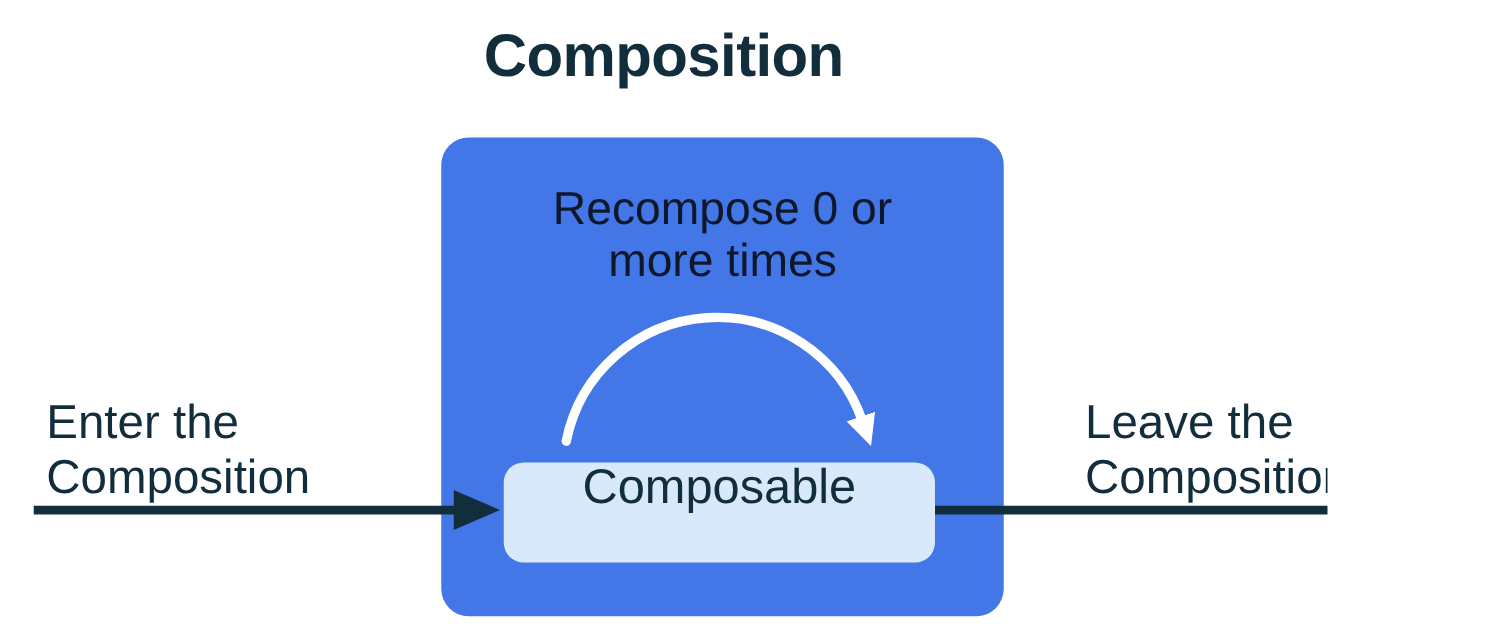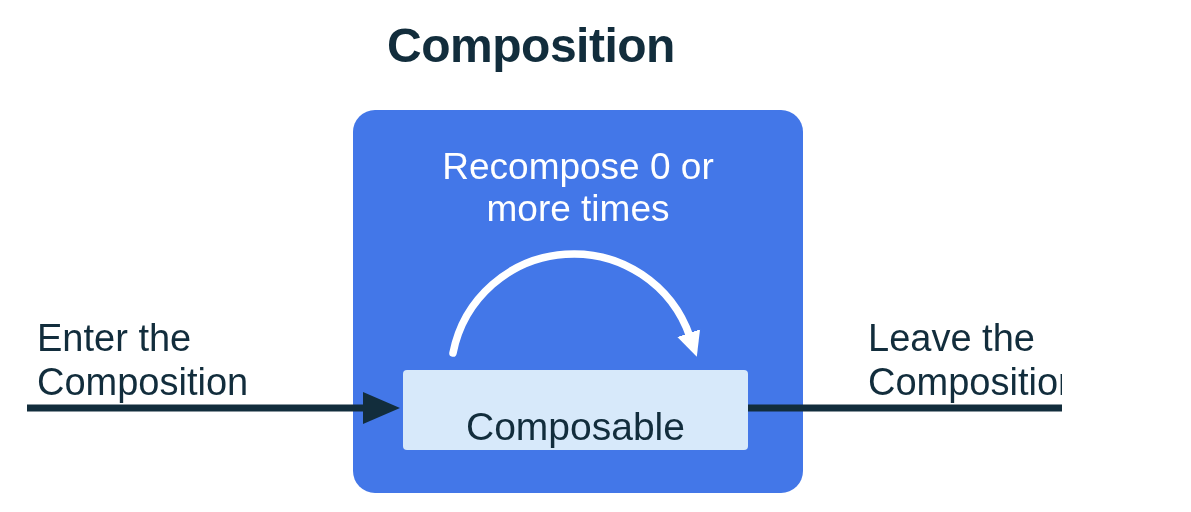--- a/index.html
+++ b/index.html
@@ -32,36 +32,36 @@
     height: 383px;
     background: #4377e8;
     border-radius: 22px;
   }
   .recompose-label {
     position: absolute;
     top: 36px;
     left: 0;
     width: 100%;
     text-align: center;
-    color: #ffffff;
+    color: #0f172a;
     font-size: 37px;
     line-height: 42px;
     font-weight: 400;
     white-space: pre-line;
   }
   .composable-box {
     position: absolute;
     left: 403px;
     top: 370px;
     width: 345px;
     height: 80px;
     background: #d7e9fa;
-    border-radius: 4px;
+    border-radius: 16px;
     display: flex;
-    align-items: flex-end;
+    align-items: flex-start;
     justify-content: center;
   }
   .composable-label {
     color: #122d3c;
     font-size: 39px;
     font-weight: 500;
     line-height: 1;
     padding-bottom: 4px;
   }
   .side-label {

